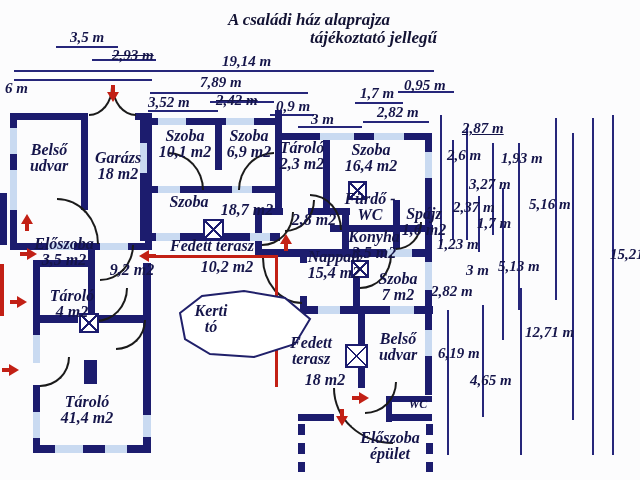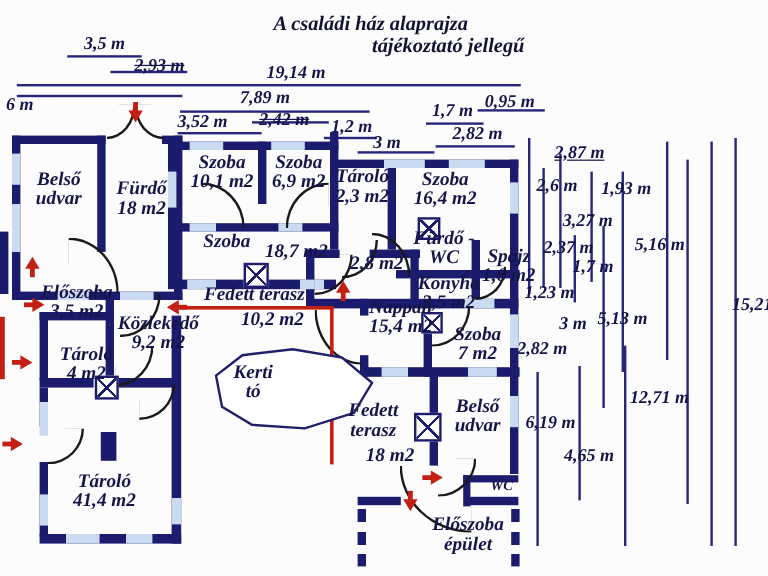--- a/index.html
+++ b/index.html
@@ -54,21 +54,21 @@
   <div class="dl" style="left:398px;top:91px;width:56px;"></div>
   <div class="dl" style="left:363px;top:121px;width:66px;"></div>
 
   <div class="dim" style="left:70px;top:29px;">3,5 m</div>
   <div class="dim st" style="left:112px;top:47px;">2,93 m</div>
   <div class="dim" style="left:222px;top:53px;">19,14 m</div>
   <div class="dim" style="left:5px;top:80px;">6 m</div>
   <div class="dim" style="left:200px;top:74px;">7,89 m</div>
   <div class="dim" style="left:148px;top:94px;">3,52 m</div>
   <div class="dim st" style="left:216px;top:92px;">2,42 m</div>
-  <div class="dim" style="left:276px;top:98px;">1,2 m</div>
+  <div class="dim" style="left:276px;top:98px;">0,9 m</div>
   <div class="dim" style="left:311px;top:111px;">3 m</div>
   <div class="dim" style="left:360px;top:85px;">1,7 m</div>
   <div class="dim" style="left:404px;top:77px;">0,95 m</div>
   <div class="dim" style="left:377px;top:104px;">2,82 m</div>
 
   <div class="vl" style="left:440px;top:115px;height:130px;"></div>
   <div class="vl" style="left:452px;top:140px;height:100px;"></div>
   <div class="vl" style="left:466px;top:128px;height:112px;"></div>
   <div class="vl" style="left:478px;top:196px;height:56px;"></div>
   <div class="vl" style="left:492px;top:143px;height:92px;"></div>
@@ -237,21 +237,21 @@
   <div class="chim" style="left:79px;top:313px;width:16px;height:16px;"></div>
 
   <svg style="position:absolute;left:162px;top:286px;" width="152" height="74" viewBox="0 0 152 74">
     <polygon points="18,27 40,10 82,5 123,12 148,33 133,58 92,71 48,68 23,53" fill="#fff" stroke="#20206a" stroke-width="2"></polygon>
   </svg>
 
   <div class="lbl" style="left:18px;top:142px;width:62px;">
     <span>Belső udvar</span>
     </div>
   <div class="lbl" style="left:86px;top:150px;width:64px;">
-    <span>Fürdő</span>
+    <span>Garázs</span>
       <span>18 m2</span>
     </div>
   <div class="lbl" style="left:152px;top:128px;width:66px;">
     <span>Szoba</span>
       <span>10,1 m2</span>
     </div>
   <div class="lbl" style="left:222px;top:128px;width:54px;">
     <span>Szoba</span>
       <span>6,9 m2</span>
     </div>
@@ -273,21 +273,20 @@
     <span>Előszoba</span>
       <span>3,5 m2</span>
     </div>
   <div class="lbl" style="left:162px;top:238px;width:100px;">
     <span>Fedett terasz</span>
     </div>
   <div class="lbl" style="left:198px;top:259px;width:58px;">
     <span>10,2 m2</span>
     </div>
   <div class="lbl" style="left:94px;top:262px;width:76px;">
-    <span>Közlekedő</span>
       <span>9,2 m2</span>
     </div>
   <div class="lbl" style="left:46px;top:288px;width:52px;">
     <span>Tároló</span>
       <span>4 m2</span>
     </div>
   <div class="lbl" style="left:338px;top:191px;width:64px;">
     <span>Fürdő - WC</span>
     </div>
   <div class="lbl" style="left:286px;top:212px;width:56px;">

